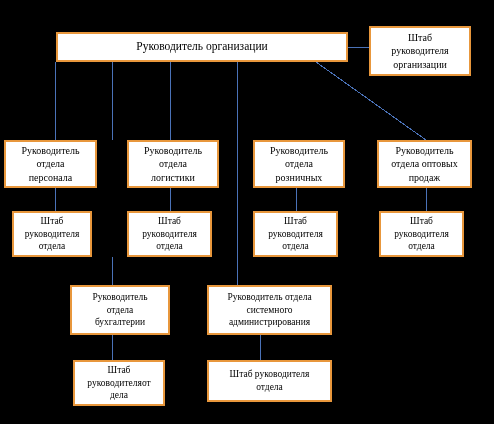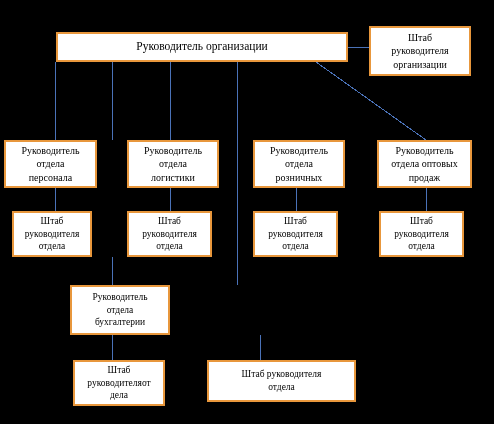--- a/index.html
+++ b/index.html
@@ -53,21 +53,21 @@
 
   .n-staff-hr     { left: 12px;  top: 211px; width: 80px;  height: 46px; font-size: 9.5px; }
   .n-staff-log    { left: 127px; top: 211px; width: 85px;  height: 46px; font-size: 9.5px; }
   .n-staff-retail { left: 253px; top: 211px; width: 85px;  height: 46px; font-size: 9.5px; }
   .n-staff-whole  { left: 379px; top: 211px; width: 85px;  height: 46px; font-size: 9.5px; }
 
   .n-acc       { left: 70px;  top: 285px; width: 100px; height: 50px; font-size: 9.5px; }
   .n-sys       { left: 207px; top: 285px; width: 125px; height: 50px; font-size: 9.5px; }
 
   .n-staff-acc { left: 73px;  top: 360px; width: 92px;  height: 46px; font-size: 9.5px; }
-  .n-staff-sys { left: 207px; top: 360px; width: 149px; height: 42px; font-size: 9.5px; }
+  .n-staff-sys { left: 207px; top: 360px; width: 125px; height: 42px; font-size: 9.5px; }
 </style>
 </head>
 <body>
 
 <div id="canvas">
 
   <svg class="conn-layer" viewBox="0 0 494 424" width="494" height="424">
     <g stroke="#4A72B8" stroke-width="1" fill="none" shape-rendering="crispEdges">
 
       <line x1="316" y1="47" x2="369" y2="47"></line>
@@ -149,20 +149,25 @@
 руководителя
 отдела</span>
   </div>
 
   <div class="node n-acc">
     <span class="node-label">Руководитель
 отдела
 бухгалтерии</span>
   </div>
 
+  <div class="node n-sys">
+    <span class="node-label">Руководитель отдела
+системного
+администрирования</span>
+  </div>
 
   <div class="node n-staff-acc">
     <span class="node-label">Штаб
 руководителяот
 дела</span>
   </div>
 
   <div class="node n-staff-sys">
     <span class="node-label">Штаб руководителя
 отдела</span>

